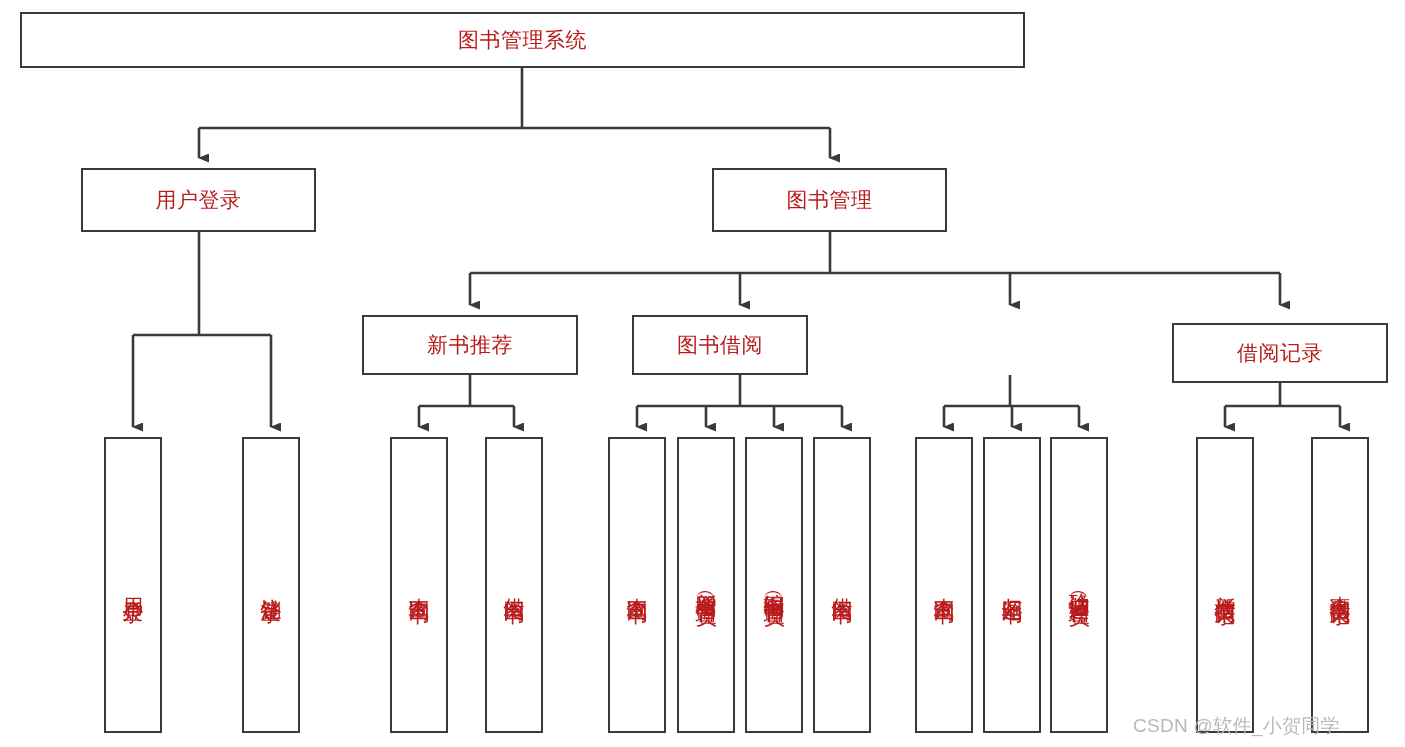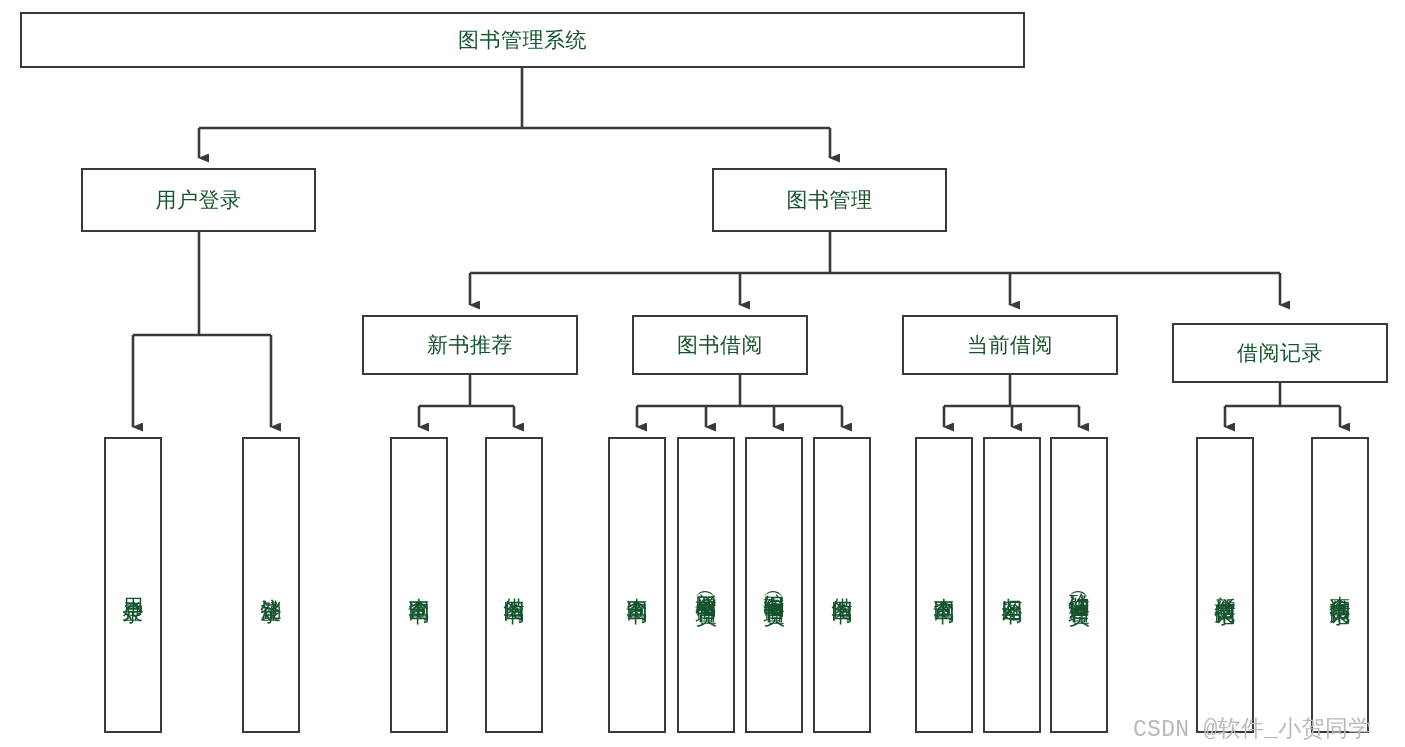--- a/index.html
+++ b/index.html
@@ -29,21 +29,21 @@
     pointer-events: none;
   }
   .node {
     position: absolute;
     box-sizing: border-box;
     border: 2px solid #3a3a3a;
     background: #ffffff;
     display: flex;
     align-items: center;
     justify-content: center;
-    color: #14532d;
+    color: #b91c1c;
     text-align: center;
     line-height: 1.18;
   }
   .node.horiz {
     font-size: 21px;
     letter-spacing: 0.5px;
   }
   .node.vert {
     font-size: 21px;
     letter-spacing: 1px;
@@ -52,25 +52,25 @@
     writing-mode: vertical-rl;
     text-orientation: upright;
     white-space: nowrap;
     line-height: 1.05;
     letter-spacing: 2px;
   }
   .watermark {
     position: absolute;
     left: 1133px;
     top: 713px;
-    font-size: 23px;
+    font-size: 19px;
     color: #b9b9b9;
     white-space: nowrap;
     letter-spacing: 0.3px;
-    font-family: Liberation Mono, monospace;
+    font-family: Liberation Sans, sans-serif;
   }
 </style>
 </head>
 <body>
 
 <div id="diagram-root">
 
   <svg class="connectors" viewBox="0 0 1405 747" xmlns="http://www.w3.org/2000/svg">
     <defs>
       <marker id="arrowhead" markerWidth="9" markerHeight="11" refX="4.5" refY="10" orient="auto" markerUnits="userSpaceOnUse">
@@ -133,23 +133,20 @@
   <div class="node horiz" style="left:712px; top:168px; width:235px; height:64px;">
     <span>图书管理</span>
   </div>
 
   <div class="node horiz" style="left:362px; top:315px; width:216px; height:60px;">
     <span>新书推荐</span>
   </div>
   <div class="node horiz" style="left:632px; top:315px; width:176px; height:60px;">
     <span>图书借阅</span>
   </div>
-  <div class="node horiz" style="left:902px; top:315px; width:216px; height:60px;">
-    <span>当前借阅</span>
-  </div>
   <div class="node horiz" style="left:1172px; top:315px; width:216px; height:60px;margin-top:8px;">
     <span>借阅记录</span>
   </div>
 
   <div class="node vert" style="left:104px; top:437px; width:58px; height:296px;">
     <span class="vtext">用户登录</span>
   </div>
   <div class="node vert" style="left:242px; top:437px; width:58px; height:296px;">
     <span class="vtext">注销登录</span>
   </div>

